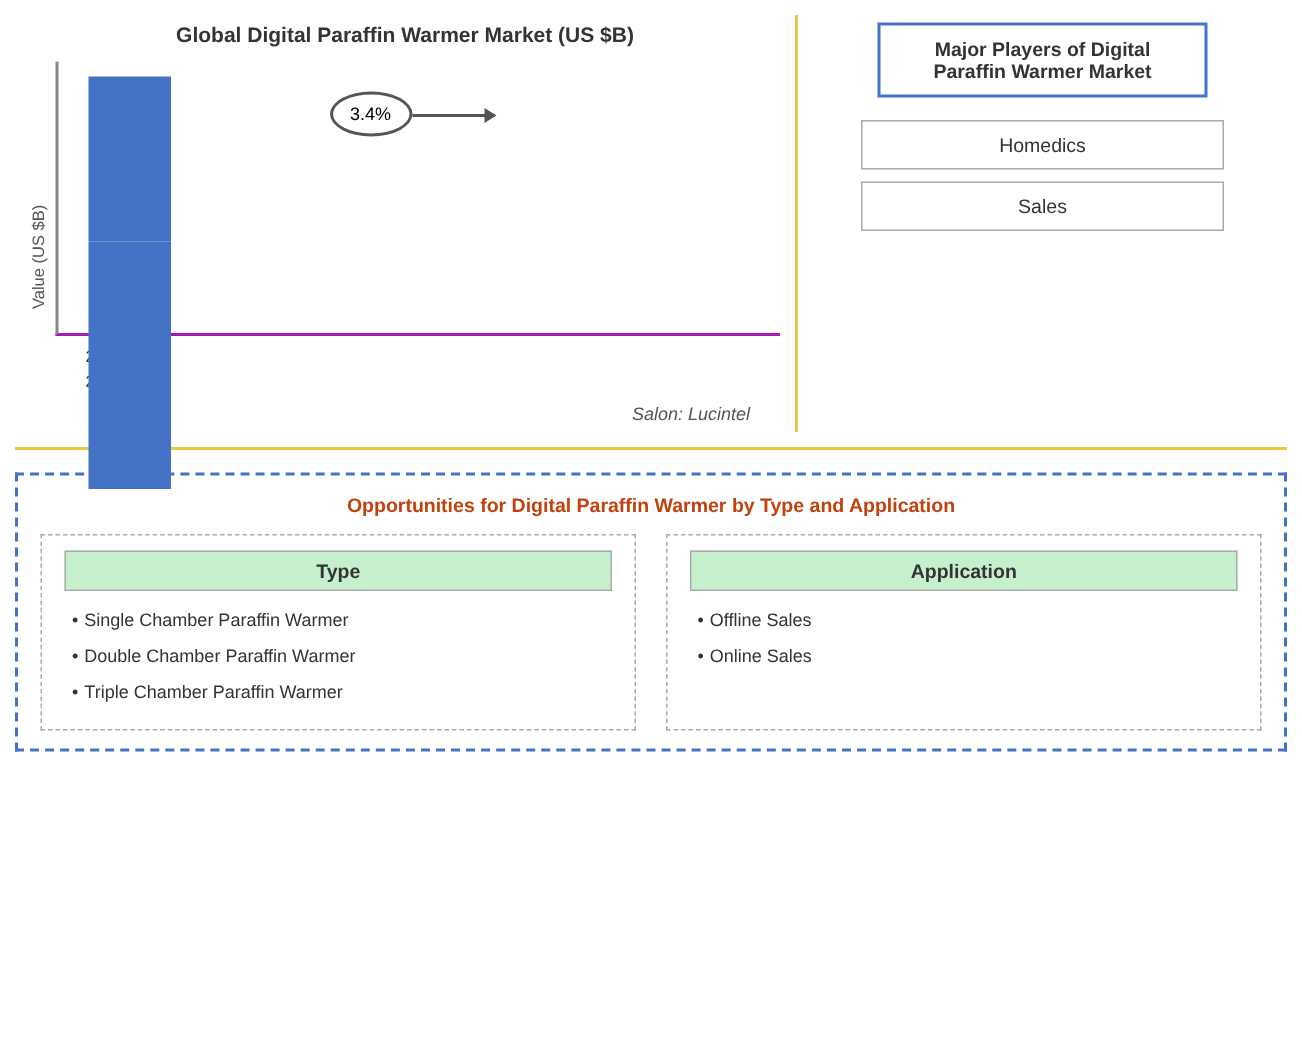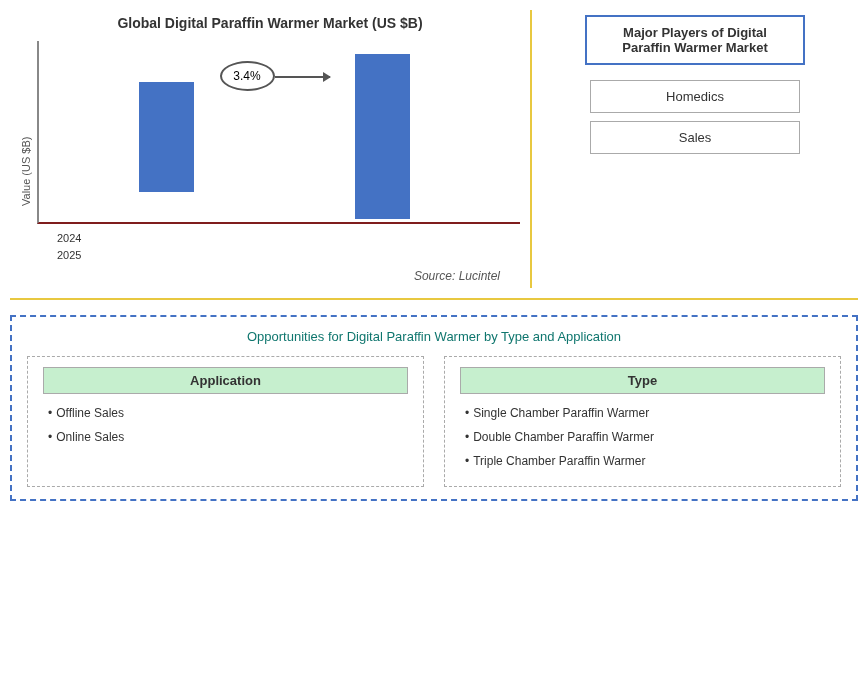--- a/index.html
+++ b/index.html
@@ -71,25 +71,25 @@
       flex: 1;
       display: flex;
       flex-direction: column;
       height: 220px;
       position: relative;
     }
 
     .bars-container {
       flex: 1;
       display: flex;
-      flex-direction: row;
-      align-items: center;
+      flex-direction: column;
+      align-items: flex-start;
       justify-content: space-around;
       border-left: 2px solid #888;
-      border-bottom: 2px solid #7f1d1d;
+      border-bottom: 2px solid #a21caf;
       padding: 10px 30px 0 20px;
       position: relative;
       height: 180px;
     }
 
     .bar-group {
       display: flex;
       flex-direction: column;
       align-items: center;
     }
@@ -179,39 +179,39 @@
       font-size: 13px;
       font-weight: bold;
       color: #333;
       text-align: center;
       margin-bottom: 15px;
       width: 220px;
     }
 
     .player-box {
       border: 1.5px solid #aaa;
-      width: 210px;
+      width: 242px;
       padding: 8px 10px;
       text-align: center;
       font-size: 13px;
       color: #333;
       margin-bottom: 8px;
     }
 
     
     .bottom-section {
       border: 2px dashed #4472c4;
       padding: 12px 15px;
       margin-top: 5px;
     }
 
     .bottom-title {
       font-size: 13px;
-      font-weight: normal;
-      color: #0f766e;
+      font-weight: bold;
+      color: #c2410c;
       text-align: center;
       margin-bottom: 12px;
     }
 
     .columns-container {
       display: flex;
       flex-direction: row;
       gap: 20px;
     }
 
@@ -279,56 +279,56 @@
           </div>
 
           <div class="x-axis">
             <div class="bar-label">2024</div>
             <div class="bar-label">2025</div>
           </div>
 
         </div>
       </div>
 
-      <div class="source-label">Source: Lucintel</div>
+      <div class="source-label">Salon: Lucintel</div>
     </div>
 
     <div class="players-panel">
       <div class="players-title">Major Players of Digital Paraffin Warmer Market</div>
 
       <div class="player-box">Homedics</div>
       <div class="player-box">Sales</div>
     </div>
 
   </div>
 
   <div class="bottom-section">
     <div class="bottom-title">Opportunities for Digital Paraffin Warmer by Type and Application</div>
 
     <div class="columns-container">
 
       <div class="column">
+        <div class="column-header">Type</div>
+        <div class="column-item">
+          <span class="bullet">•</span><span>Single Chamber Paraffin Warmer</span>
+        </div>
+        <div class="column-item">
+          <span class="bullet">•</span><span>Double Chamber Paraffin Warmer</span>
+        </div>
+        <div class="column-item">
+          <span class="bullet">•</span><span>Triple Chamber Paraffin Warmer</span>
+        </div>
+      </div>
+
+      <div class="column">
         <div class="column-header">Application</div>
         <div class="column-item">
           <span class="bullet">•</span><span>Offline Sales</span>
         </div>
         <div class="column-item">
           <span class="bullet">•</span><span>Online Sales</span>
-        </div>
-      </div>
-
-      <div class="column">
-        <div class="column-header">Type</div>
-        <div class="column-item">
-          <span class="bullet">•</span><span>Single Chamber Paraffin Warmer</span>
-        </div>
-        <div class="column-item">
-          <span class="bullet">•</span><span>Double Chamber Paraffin Warmer</span>
-        </div>
-        <div class="column-item">
-          <span class="bullet">•</span><span>Triple Chamber Paraffin Warmer</span>
         </div>
       </div>
 
     </div>
   </div>
 
 </div>
 
 </body></html>

